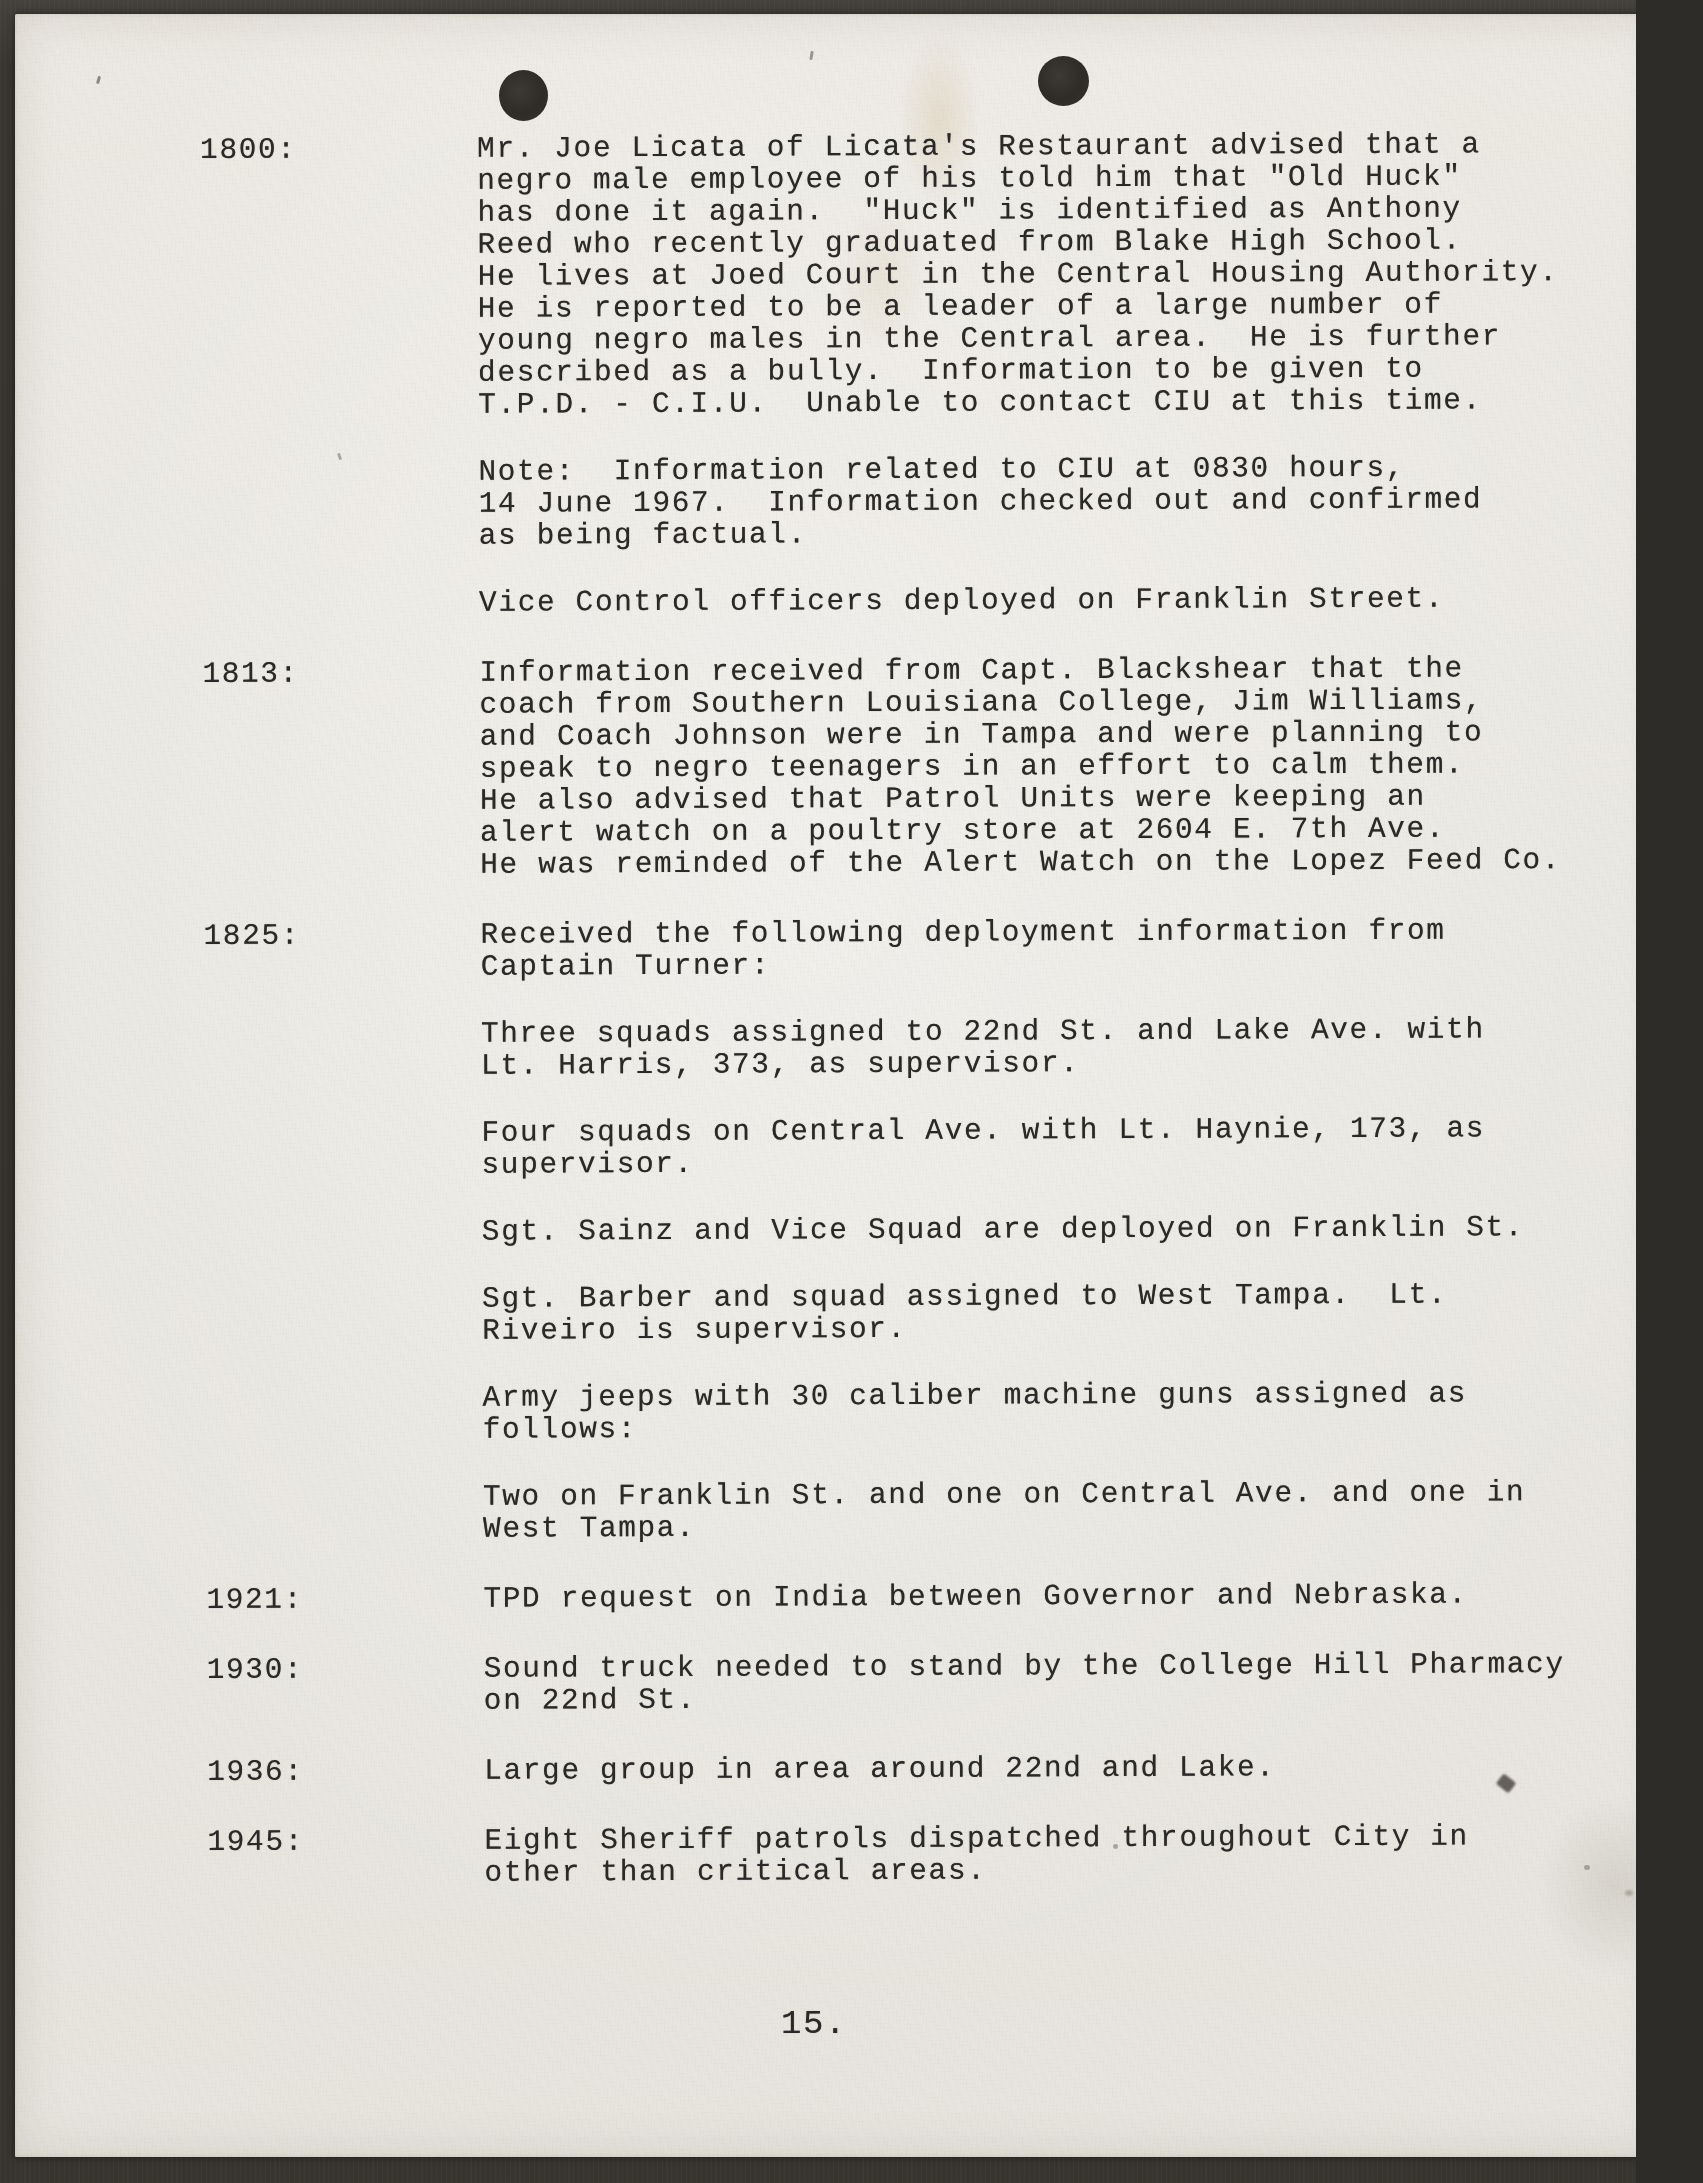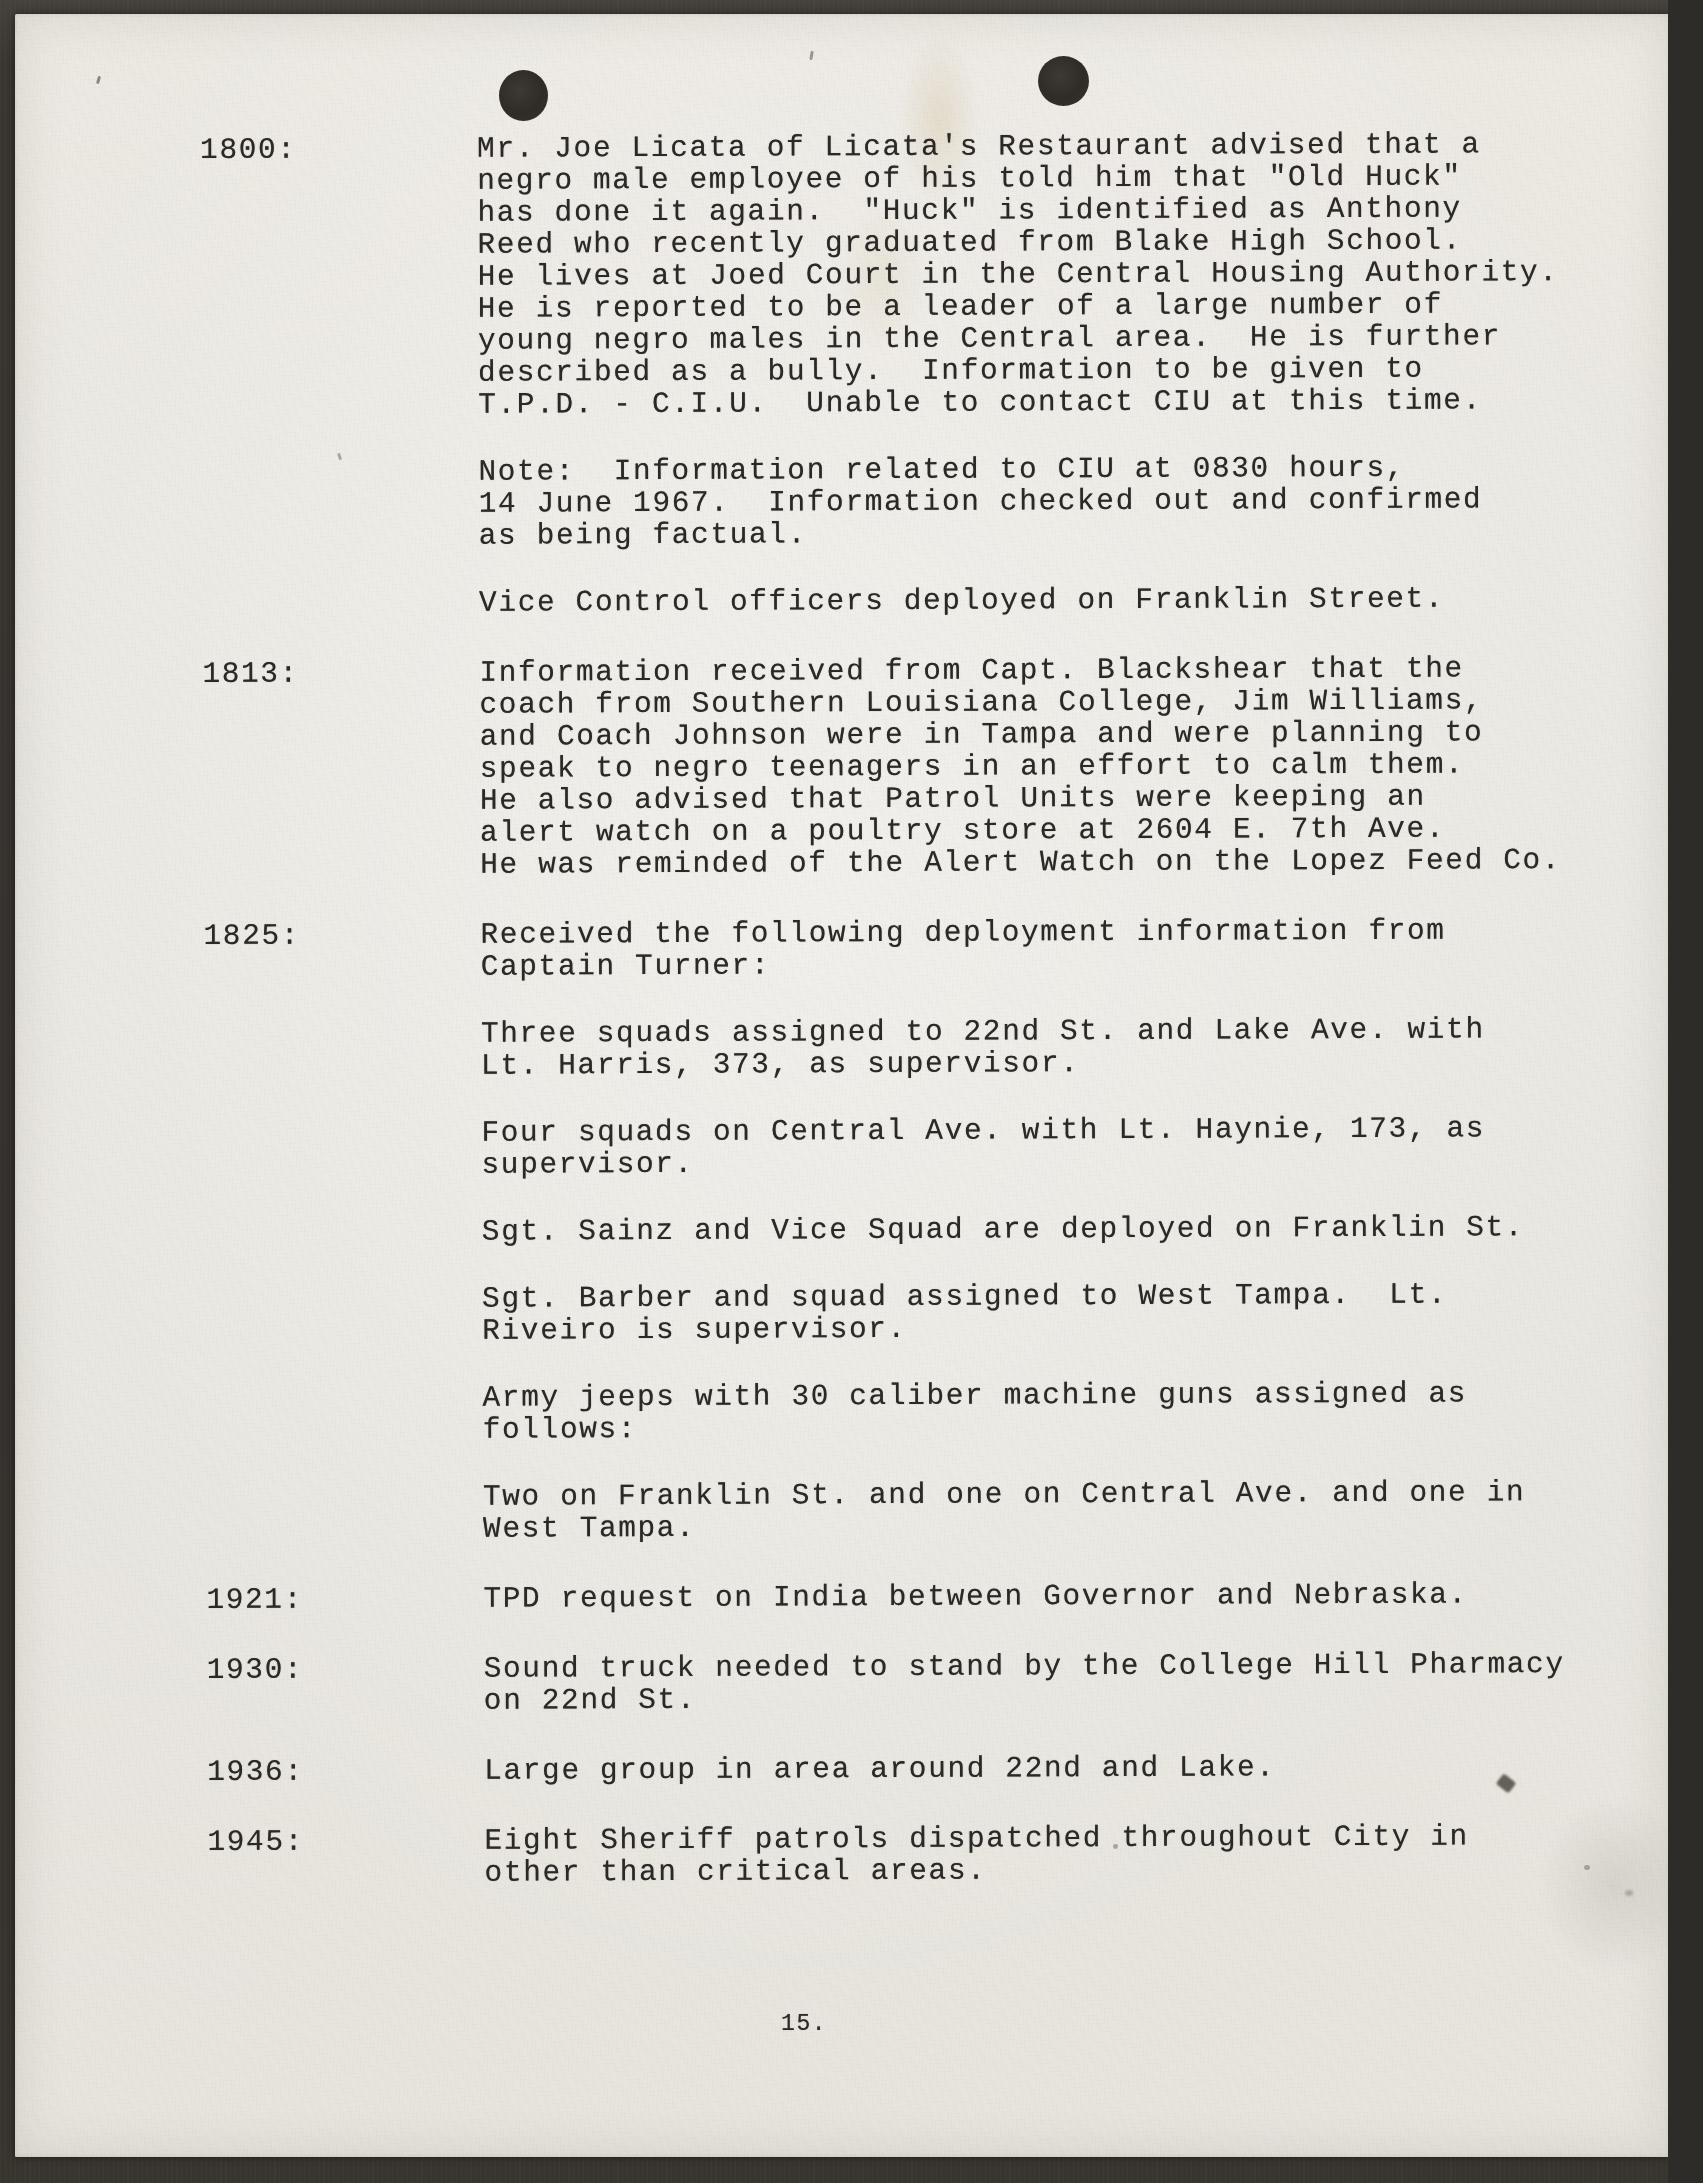--- a/index.html
+++ b/index.html
@@ -10,21 +10,20 @@
 
   .scan {
     position: relative;
     width: 1636px;
     height: 2183px;
     background:
       repeating-linear-gradient(90deg, rgba(255,255,255,0.025) 0 1.1px, rgba(0,0,0,0.0) 1.1px 4.9px),
       linear-gradient(180deg, #45423d 0%, #393631 3%, #34312d 60%, #38352f 100%);
     overflow: hidden;
     font-family: "Liberation Mono", "DejaVu Sans Mono", monospace;
-    padding-left: 32px;
   }
 
   
   .paper {
     position: absolute;
     left: 15.3px;
     top: 13.6px;
     width: 1654px;
     height: 2143px;
     background:
@@ -115,21 +114,21 @@
     margin: 0 0 35px 0;
     white-space: pre;
   }
   .para:last-child { margin-bottom: 0; }
 
   .page-number {
     position: absolute;
     left: 781px;
     top: 2008px;
     color: #2b2927;
-    font-size: 23px;
+    font-size: 34px;
     line-height: 32px;
     letter-spacing: 1.6px;
     text-shadow: 0 0 0.8px rgba(40,37,33,0.55);
     white-space: pre;
   }
 </style>
 </head>
 <body>
 
 <div class="scan">

